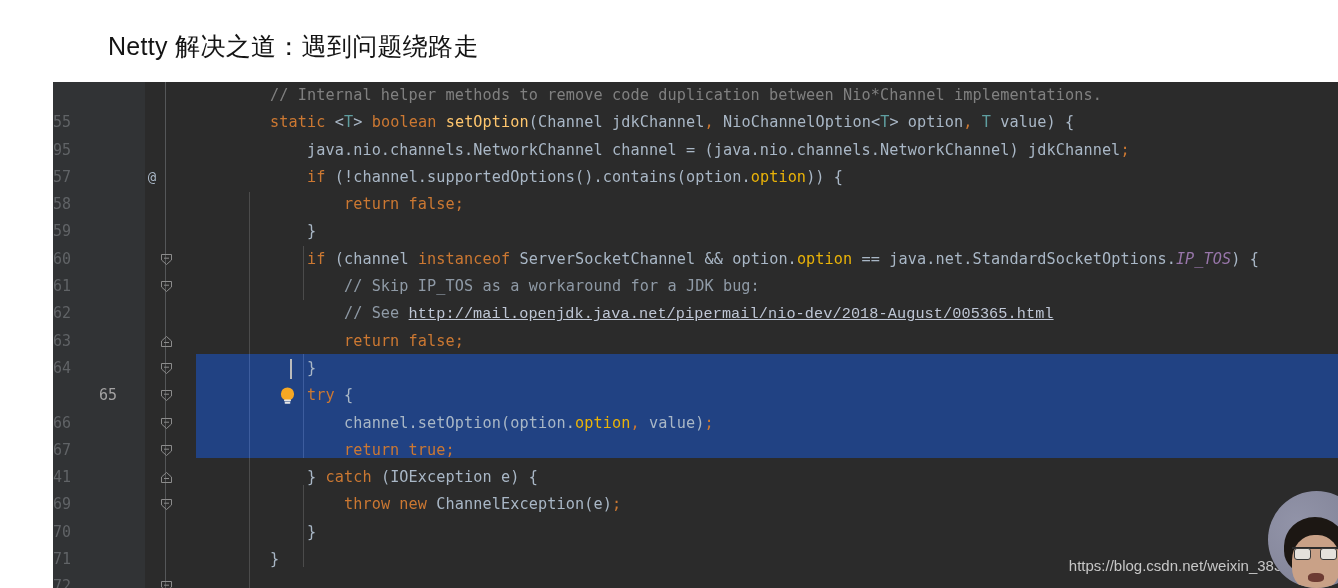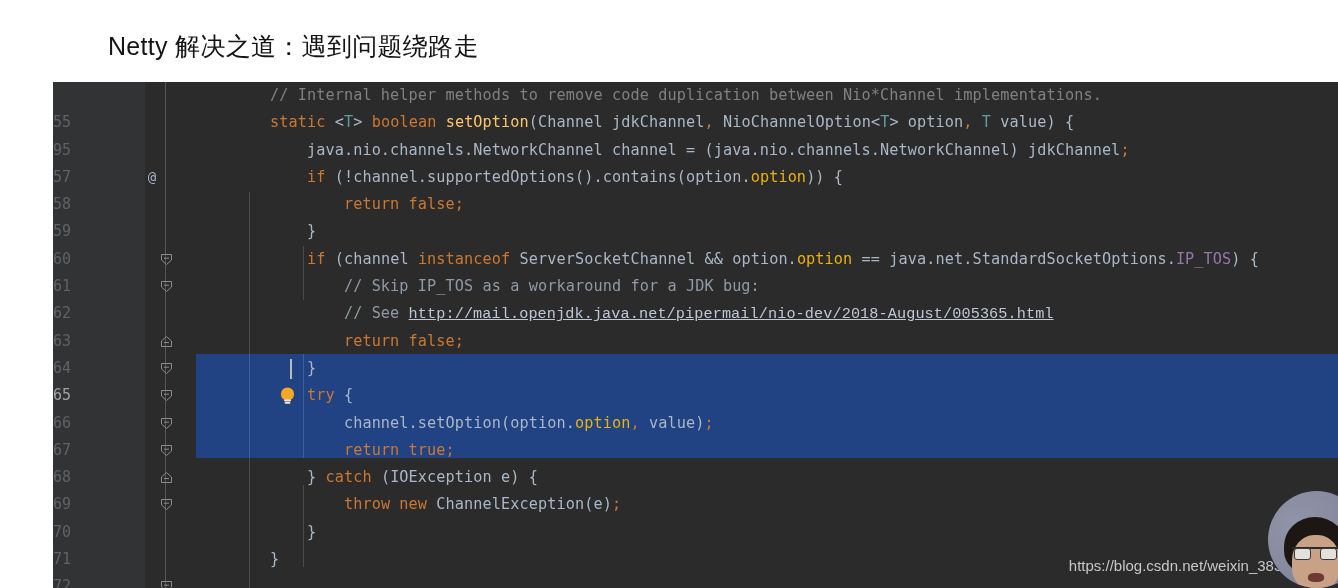--- a/index.html
+++ b/index.html
@@ -83,21 +83,21 @@
 
   .lnum {
     position: absolute;
     left: 0;
     width: 74px;
     text-align: left;
     color: #606366;
     font-size: 15px;
     font-family: "DejaVu Sans Mono", "Liberation Mono", monospace;
   }
-  .lnum.current { color: #a4a3a3; }
+  .lnum.current { color: #a4a3a3; padding-left: 46px; }
 
   .annot {
     position: absolute;
     left: 88px;
     width: 22px;
     text-align: center;
     color: #a9b7c6;
     font-size: 14px;
   }
 
@@ -165,21 +165,21 @@
     width: 2px;
     height: 20px;
     background: #bbbbbb;
   }
 
   
   .c-comment { color: #808080; margin-top: 32px; }
   .c-keyword { color: #cc7832; }
   .c-default { color: #a9b7c6; }
   .c-field   { color: #eab308; }
-  .c-static-italic { color: #9876aa; }
+  .c-static-italic { color: #9876aa; font-style: italic; }
   .c-method  { color: #ffc66d; }
   .c-url     { color: #bfc7d6; text-decoration: underline; font-family: Liberation Mono, monospace; }
   .c-tparam  { color: #5f9ea0; }
 
   
   .watermark {
     position: absolute;
     right: 14px;
     bottom: 14px;
     color: #c7c7c7;
@@ -401,21 +401,21 @@
       </span>
       <span class="code"><span class="c-default">            </span><span class="c-keyword">try</span><span class="c-default"> {</span></span>
     </div>
 
     <div class="row">
       <span class="lnum">67</span>
       <span class="code"><span class="c-default">                channel.setOption(option.</span><span class="c-field">option</span><span class="c-keyword">,</span><span class="c-default"> value)</span><span class="c-keyword">;</span></span>
     </div>
 
     <div class="row">
-      <span class="lnum">68</span>
+      <span class="lnum">41</span>
       <span class="code"><span class="c-default">                </span><span class="c-keyword">return true;</span></span>
     </div>
 
     <div class="row">
       <span class="lnum">69</span>
       <span class="fold">
         <svg width="11" height="11" viewBox="0 0 11 11">
             <path d="M0.5 0.5 H10.5 V6 L5.5 10.5 L0.5 6 Z" fill="none" stroke="#8c8c8c" stroke-width="1"></path>
             <path d="M3 4.2 H8" stroke="#8c8c8c" stroke-width="1"></path>
           </svg>

